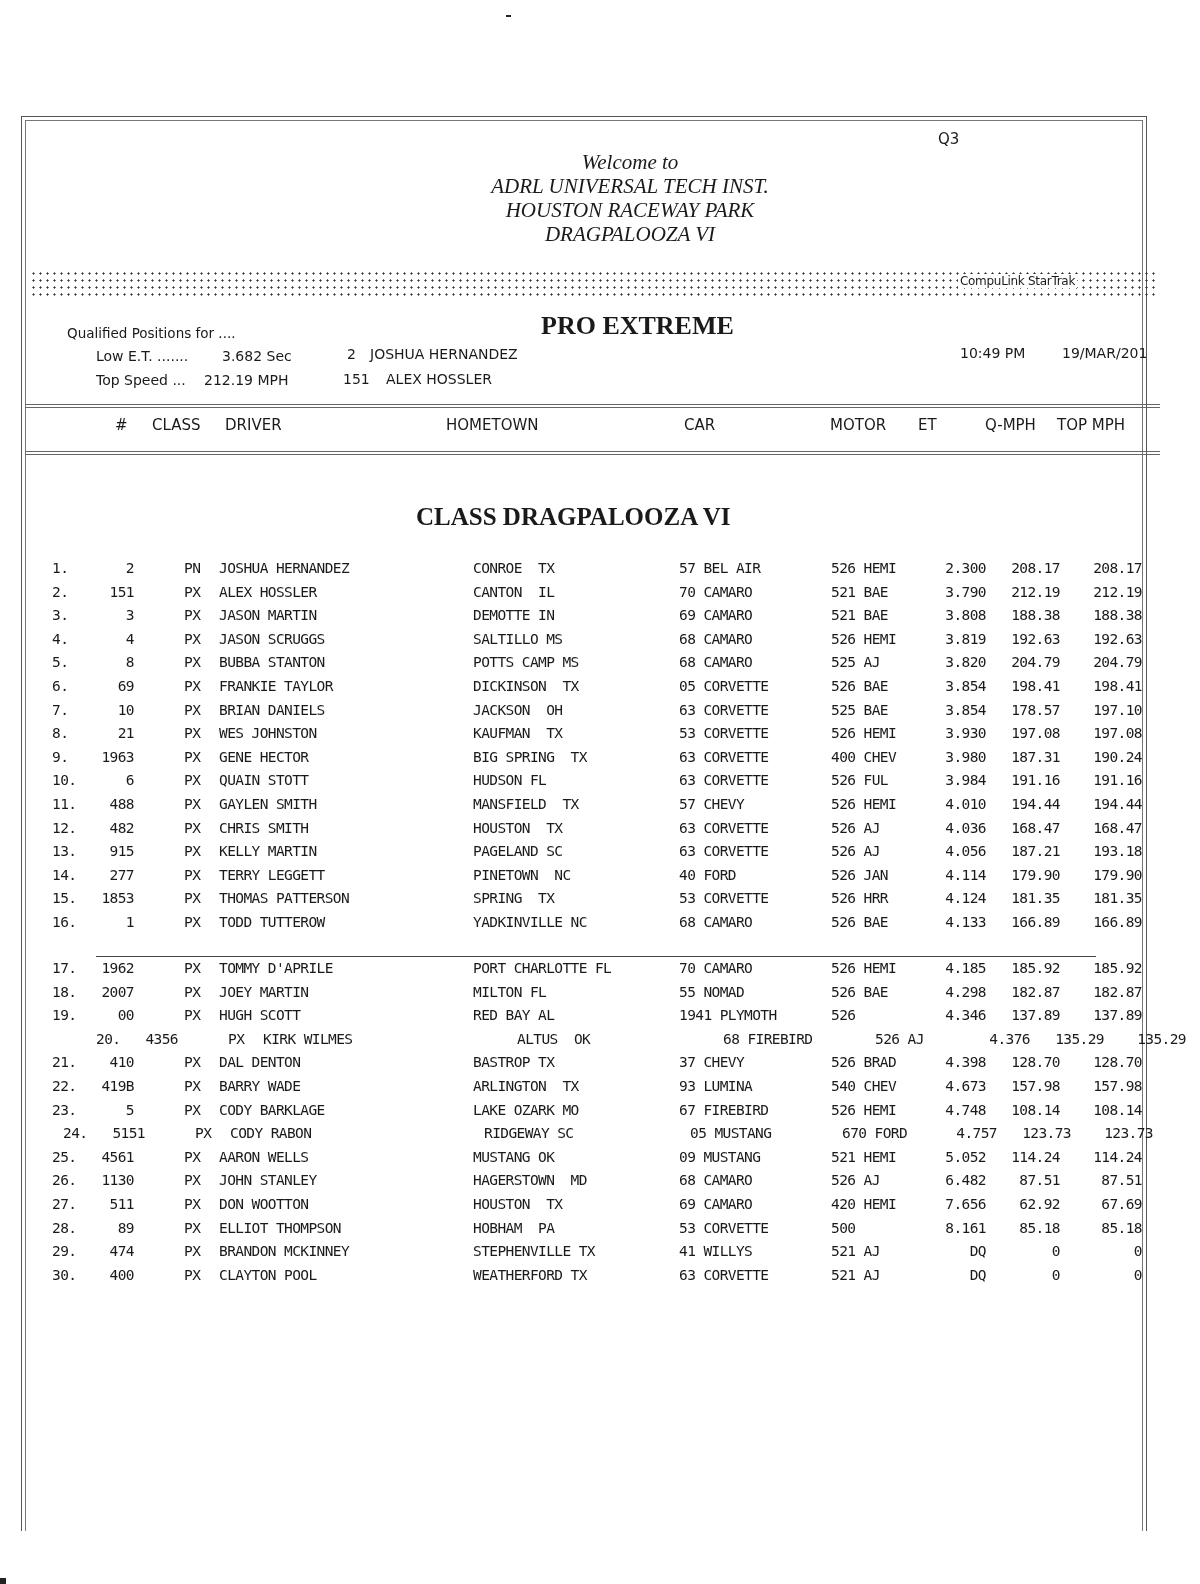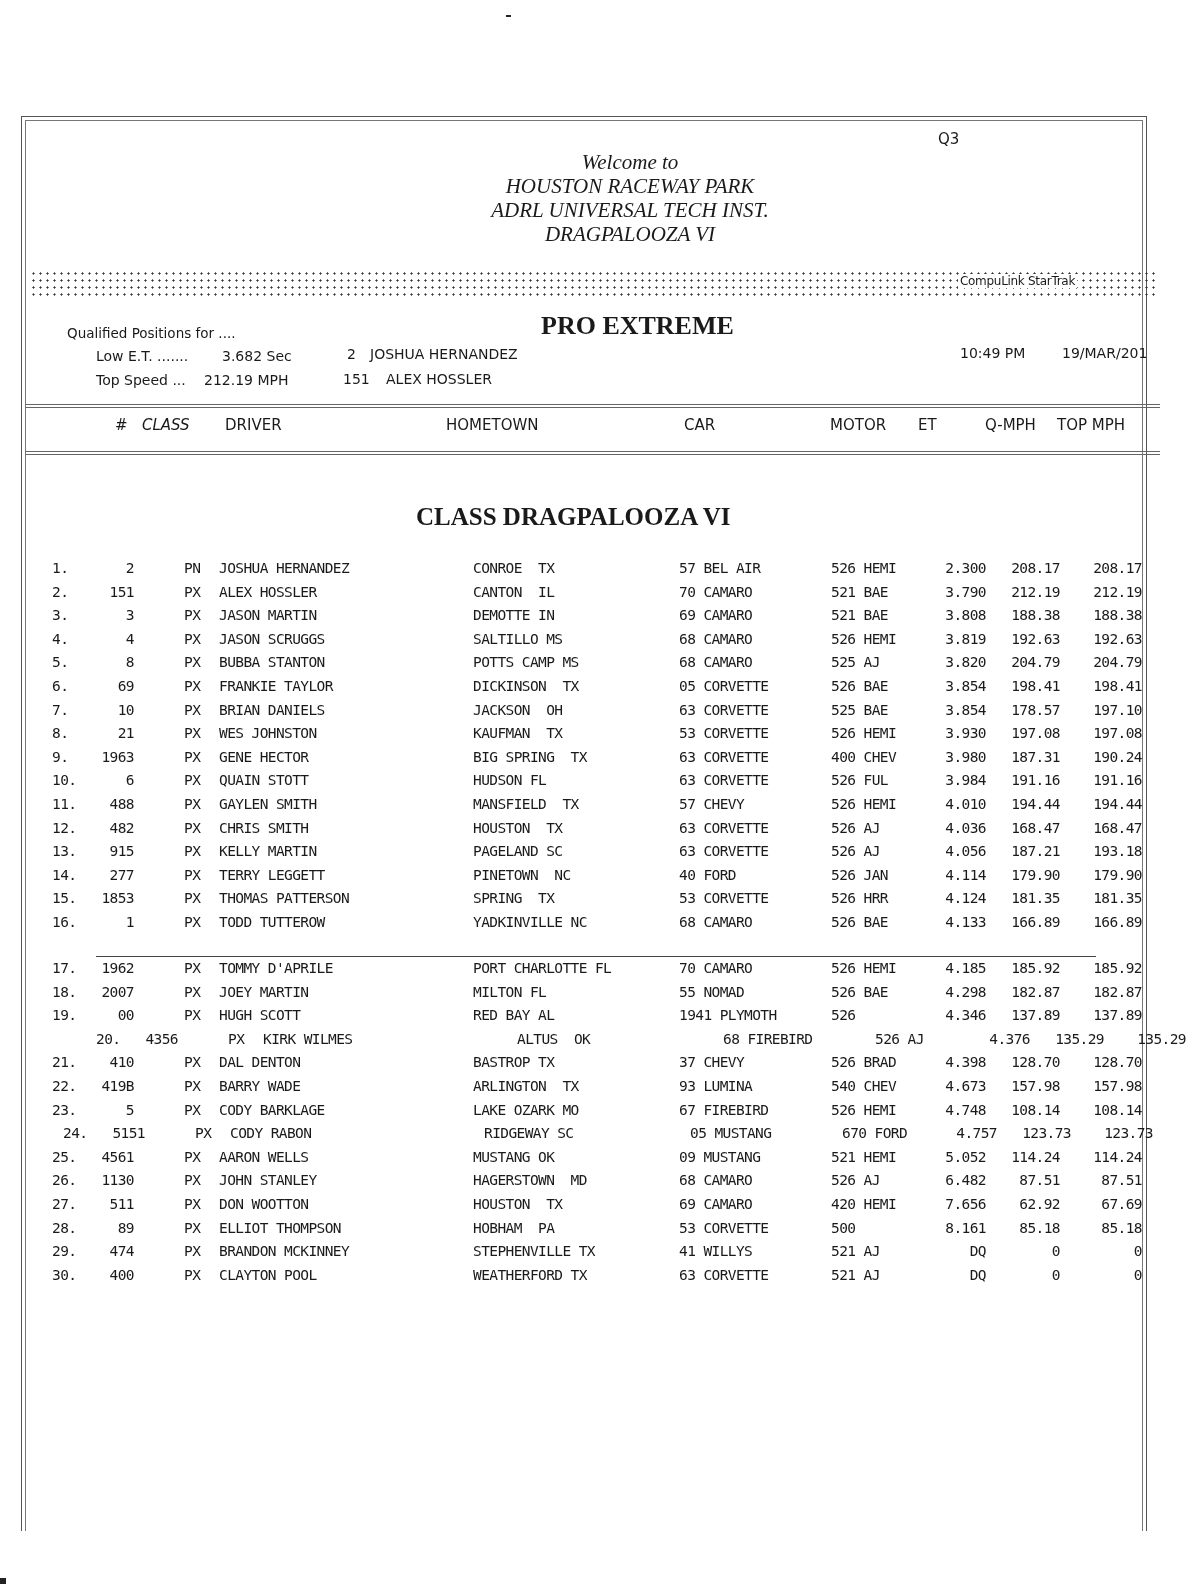--- a/index.html
+++ b/index.html
@@ -74,22 +74,22 @@
 <div class="frame-outer"></div>
 <div class="frame-inner"></div>
 
 <div class="speck" style="left:506px;top:15px;width:5px;height:2px;"></div>
 <div class="speck" style="left:0px;top:1578px;width:6px;height:6px;"></div>
 
 <div class="q-label">Q3</div>
 
 <div class="welcome">
   <div>Welcome to</div>
+  <div>ADRL UNIVERSAL TECH INST.</div>
   <div>HOUSTON RACEWAY PARK</div>
-  <div>ADRL UNIVERSAL TECH INST.</div>
   <div>DRAGPALOOZA VI</div>
 </div>
 
 <div class="dotband"></div>
 <div class="dotband-label">CompuLink StarTrak</div>
 
 <div class="qual-title">Qualified Positions for ....</div>
 
 <div class="stat-line" style="left:96px;top:348px;">Low E.T. .......</div>
 <div class="stat-line" style="left:222px;top:348px;">3.682 Sec</div>
@@ -103,21 +103,21 @@
 
 <div class="class-title">PRO EXTREME</div>
 
 <div class="time-date">10:49 PM</div>
 <div class="time-date" style="left:1062px;">19/MAR/201</div>
 
 <div class="rule" style="left:25px;top:404px;width:1135px;"></div>
 <div class="rule" style="left:25px;top:407px;width:1135px;"></div>
 
 <div class="col-header" style="left:115px;">#</div>
-<div class="col-header" style="left:142px;font-style:italic;">CLASS</div>
+<div class="col-header" style="left:152px;">CLASS</div>
 <div class="col-header" style="left:225px;">DRIVER</div>
 <div class="col-header" style="left:446px;">HOMETOWN</div>
 <div class="col-header" style="left:684px;">CAR</div>
 <div class="col-header" style="left:830px;">MOTOR</div>
 <div class="col-header" style="left:918px;text-align:right;">ET</div>
 <div class="col-header" style="left:985px;">Q-MPH</div>
 <div class="col-header" style="left:1057px;">TOP MPH</div>
 
 <div class="rule" style="left:25px;top:451px;width:1135px;"></div>
 <div class="rule" style="left:25px;top:454px;width:1135px;"></div>

